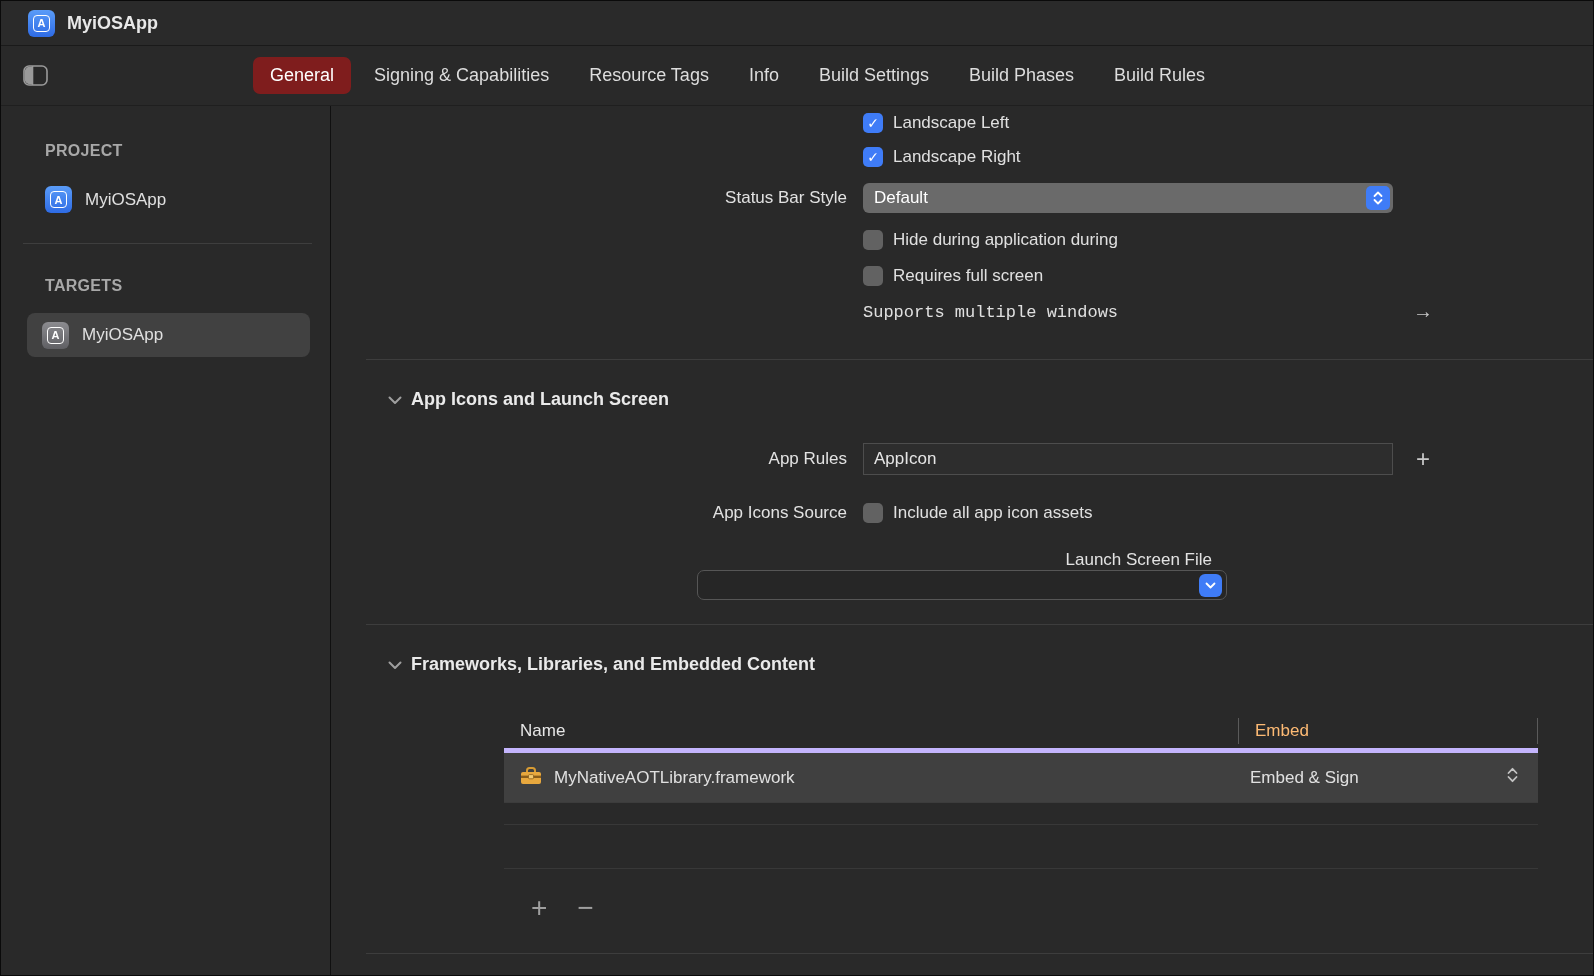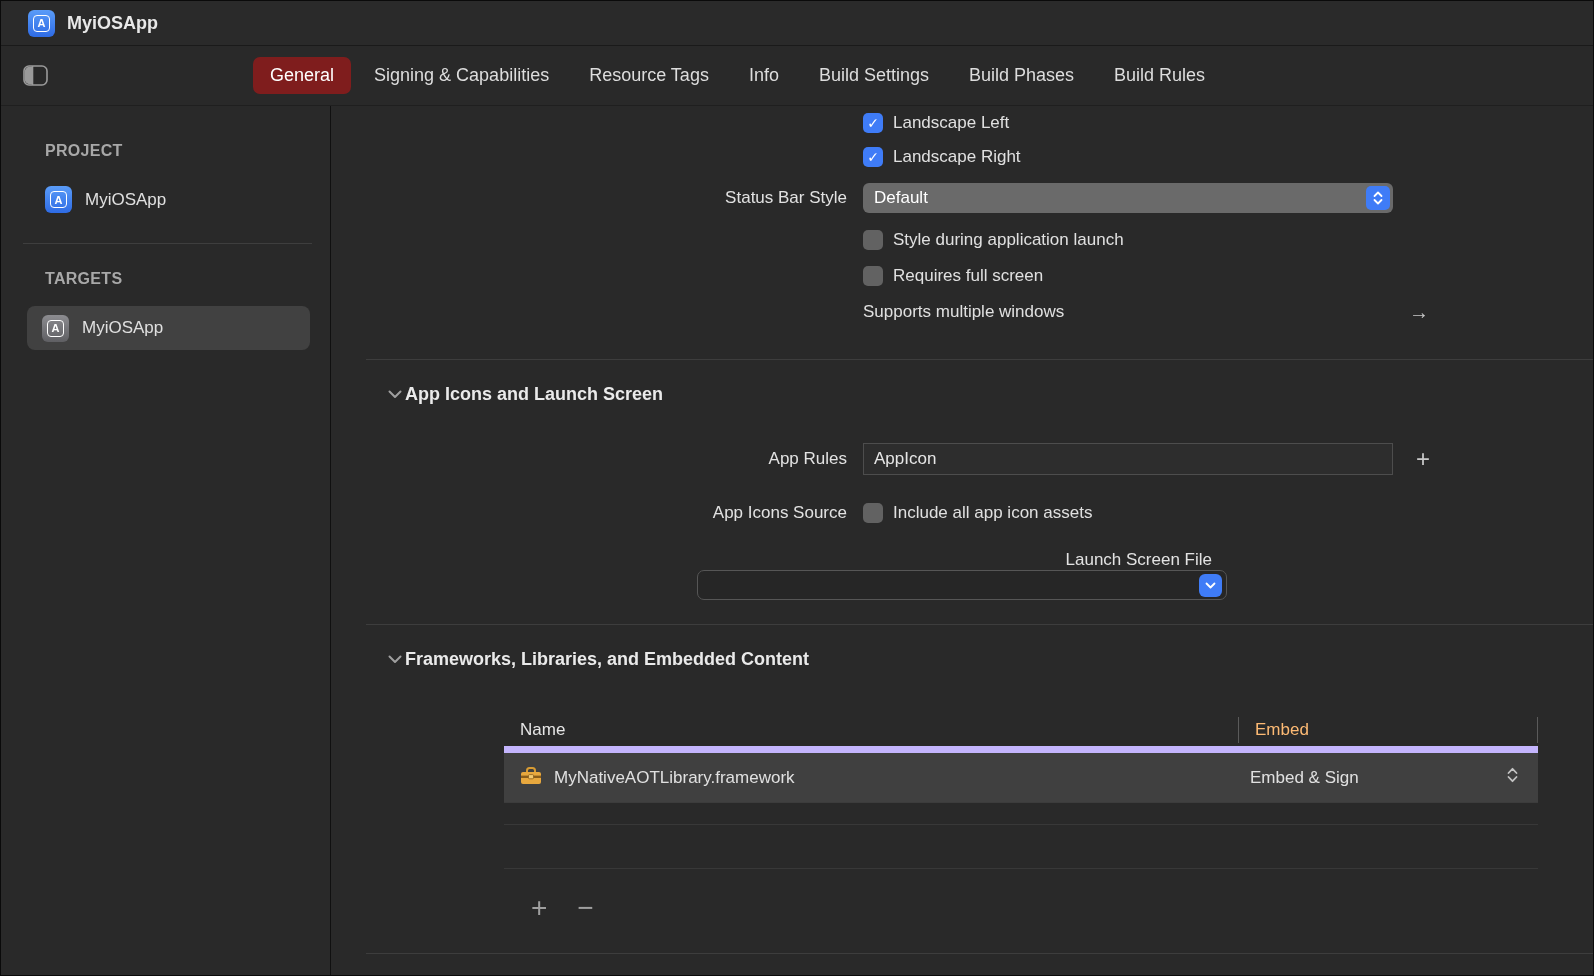--- a/index.html
+++ b/index.html
@@ -52,50 +52,50 @@
   .cb.checked { background:#3f7cf7; color:#fff; font-size:14px; font-weight:700; }
   .cb.unchecked { background:#626262; }
 
   .row-status { height:48px; }
   .popup { width:530px; height:30px; background:#6a6a6a; border-radius:6px; position:relative;
            display:flex; align-items:center; padding-left:11px; color:#fff; }
   .popup .stepper { position:absolute; right:3px; top:3px; width:24px; height:24px;
                     background:#3f7cf7; border-radius:5px;
                     display:flex; align-items:center; justify-content:center; }
 
-  .row-windows .win-wrap { width:566px; display:flex; align-items:center; justify-content:space-between; }
+  .row-windows .win-wrap { width:566px; display:flex; align-items:center; justify-content:space-between;font-family:Liberation Mono, monospace; }
   .arrow-glyph { color:#c9c9c9; font-size:20px; }
 
   .section-divider { border-top:1px solid #3d3d3d; margin-left:35px; }
   .divider-1 { margin-top:28px; }
   .divider-2 { margin-top:40px; }
   .divider-3 { margin-top:30px; }
 
-  .section-header { display:flex; align-items:flex-start; gap:3px; margin-left:57px; height:26px; }
+  .section-header { display:flex; align-items:flex-end; gap:9px; margin-left:57px; height:26px; }
   .section-header.h1 { margin-top:24px; }
   .section-header.h2 { margin-top:24px; }
   .section-title { font-size:18px; font-weight:700; color:#eaeaea; }
 
   .row-appicon { margin-top:32px; }
   .row-source  { margin-top:20px; }
   .row-launch  { margin-top:20px;flex-direction:column; }
 
   .textfield { width:530px; height:32px; background:#2d2d2d; border:1px solid #4d4d4d;
                display:flex; align-items:center; padding-left:10px; color:#e6e6e6; }
   .add-after-field { color:#c9c9c9; font-size:24px; margin-left:23px; line-height:1; }
 
   .combo { width:530px; height:30px; border:1px solid #565656; background:#262626; border-radius:7px;
            position:relative; display:flex; align-items:center; padding-left:11px; }
   .combo .combo-btn { position:absolute; right:4px; top:3px; width:23px; height:23px;
                       background:#3f7cf7; border-radius:6px;
                       display:flex; align-items:center; justify-content:center; }
 
   
   .fw-table { margin:38px 0 0 173px; width:1034px; }
-  .tbl-header { display:flex; align-items:center; height:40px; border-bottom:7px solid #c4b5fd; }
+  .tbl-header { display:flex; align-items:center; height:40px; border-bottom:5px solid #c4b5fd; }
   .th-name { width:734px; padding-left:16px; color:#e6e6e6; }
   .th-embed { flex:1; height:26px; display:flex; align-items:center; padding-left:16px;
               border-left:1px solid #5a5a5a; border-right:1px solid #5a5a5a; color:#fdba74; }
   .tbl-row { display:flex; align-items:center; height:50px; background:#404040;
              border-bottom:1px solid #3c3c3c; }
   .td-name { width:734px; padding-left:15px; display:flex; align-items:center; gap:11px; }
   .td-embed { flex:1; display:flex; align-items:center; justify-content:space-between;
               padding:0 20px 0 12px; }
   .tbl-empty-a { height:22px; border-bottom:1px solid #383838; }
   .tbl-empty-b { height:44px; border-bottom:1px solid #383838; }
@@ -138,21 +138,21 @@
 
     <div class="sidebar">
       <div class="side-header">PROJECT</div>
       <div class="side-item">
         <span class="appicon blue">
             <span class="glyph">A</span>
           </span>
         <span>MyiOSApp</span>
       </div>
       <div class="side-divider"></div>
-      <div class="side-header" style="margin-top:26px;">TARGETS</div>
+      <div class="side-header" style="margin-top:33px;">TARGETS</div>
       <div class="side-item selected-row">
         <span class="appicon gray">
             <span class="glyph">A</span>
           </span>
         <span>MyiOSApp</span>
       </div>
     </div>
 
     <div class="main">
 
@@ -183,21 +183,21 @@
               </svg>
             </span>
           </div>
         </div>
       </div>
 
       <div class="form-row" style="height:36px;">
         <div class="form-label"></div>
         <div class="controls">
           <span class="cb unchecked"></span>
-          <span>Style during application launch</span>
+          <span>Hide during application during</span>
         </div>
       </div>
       <div class="form-row" style="height:35px;">
         <div class="form-label"></div>
         <div class="controls">
           <span class="cb unchecked"></span>
           <span>Requires full screen</span>
         </div>
       </div>
 

